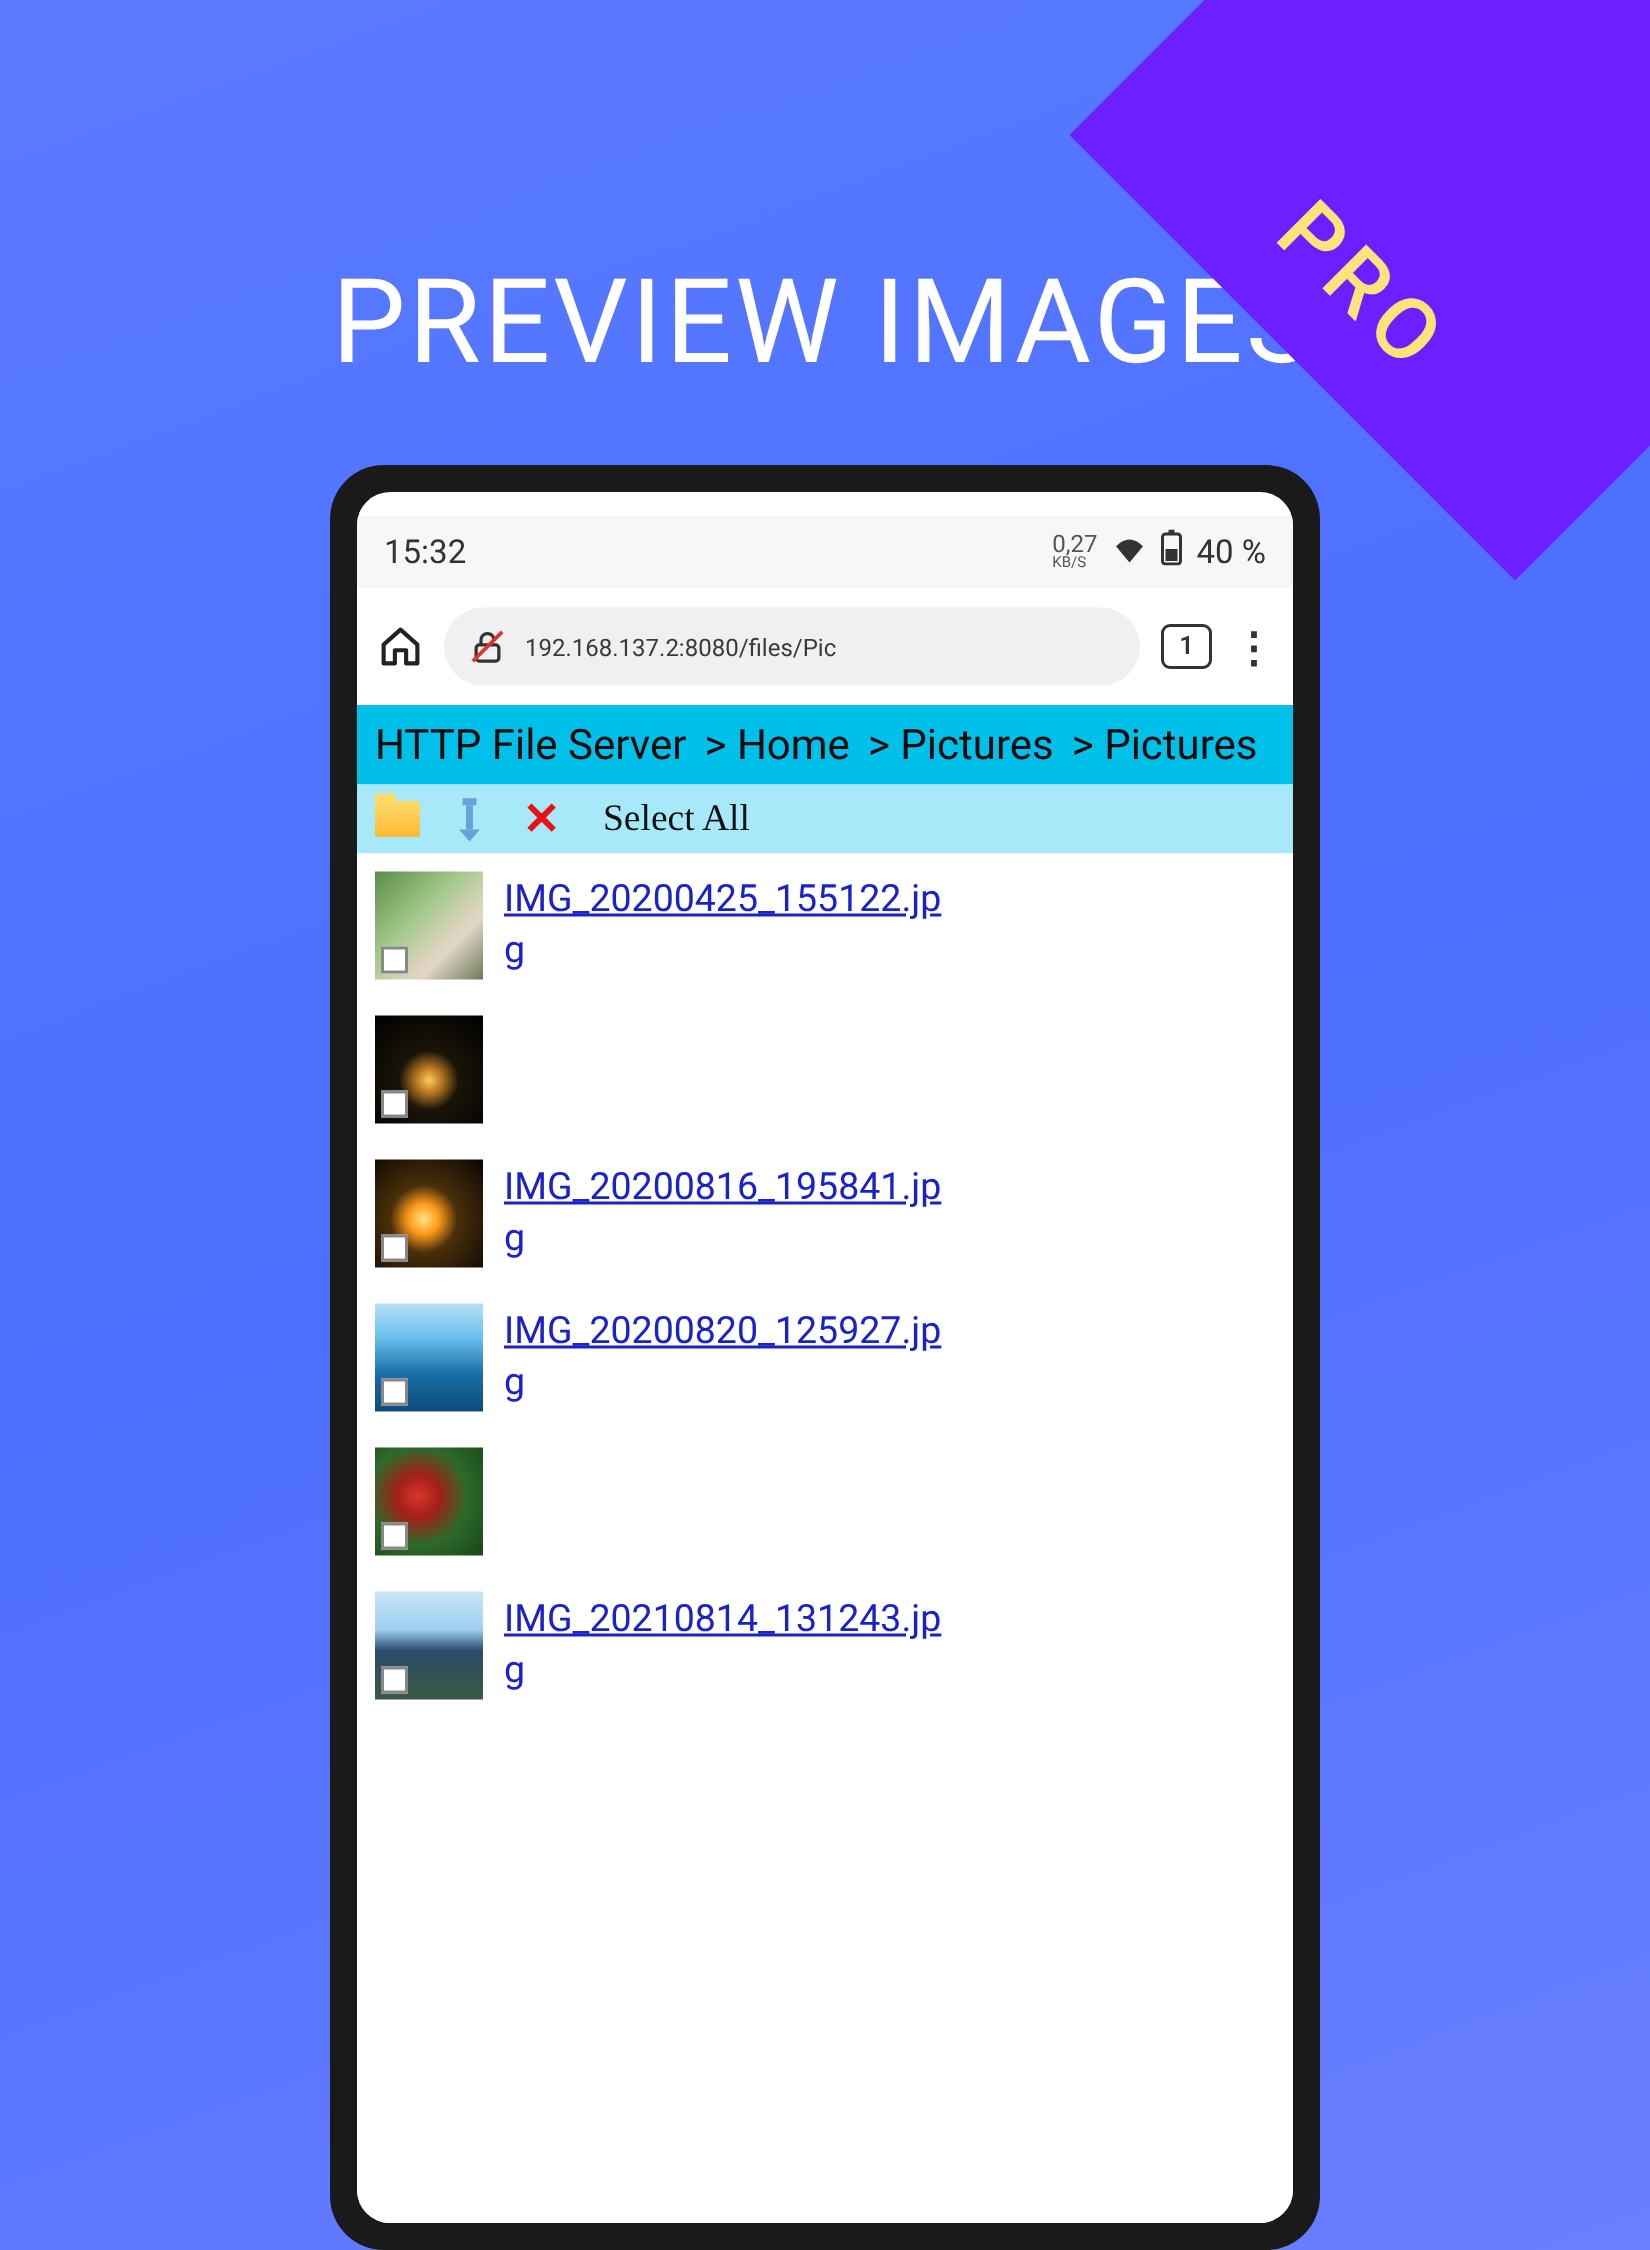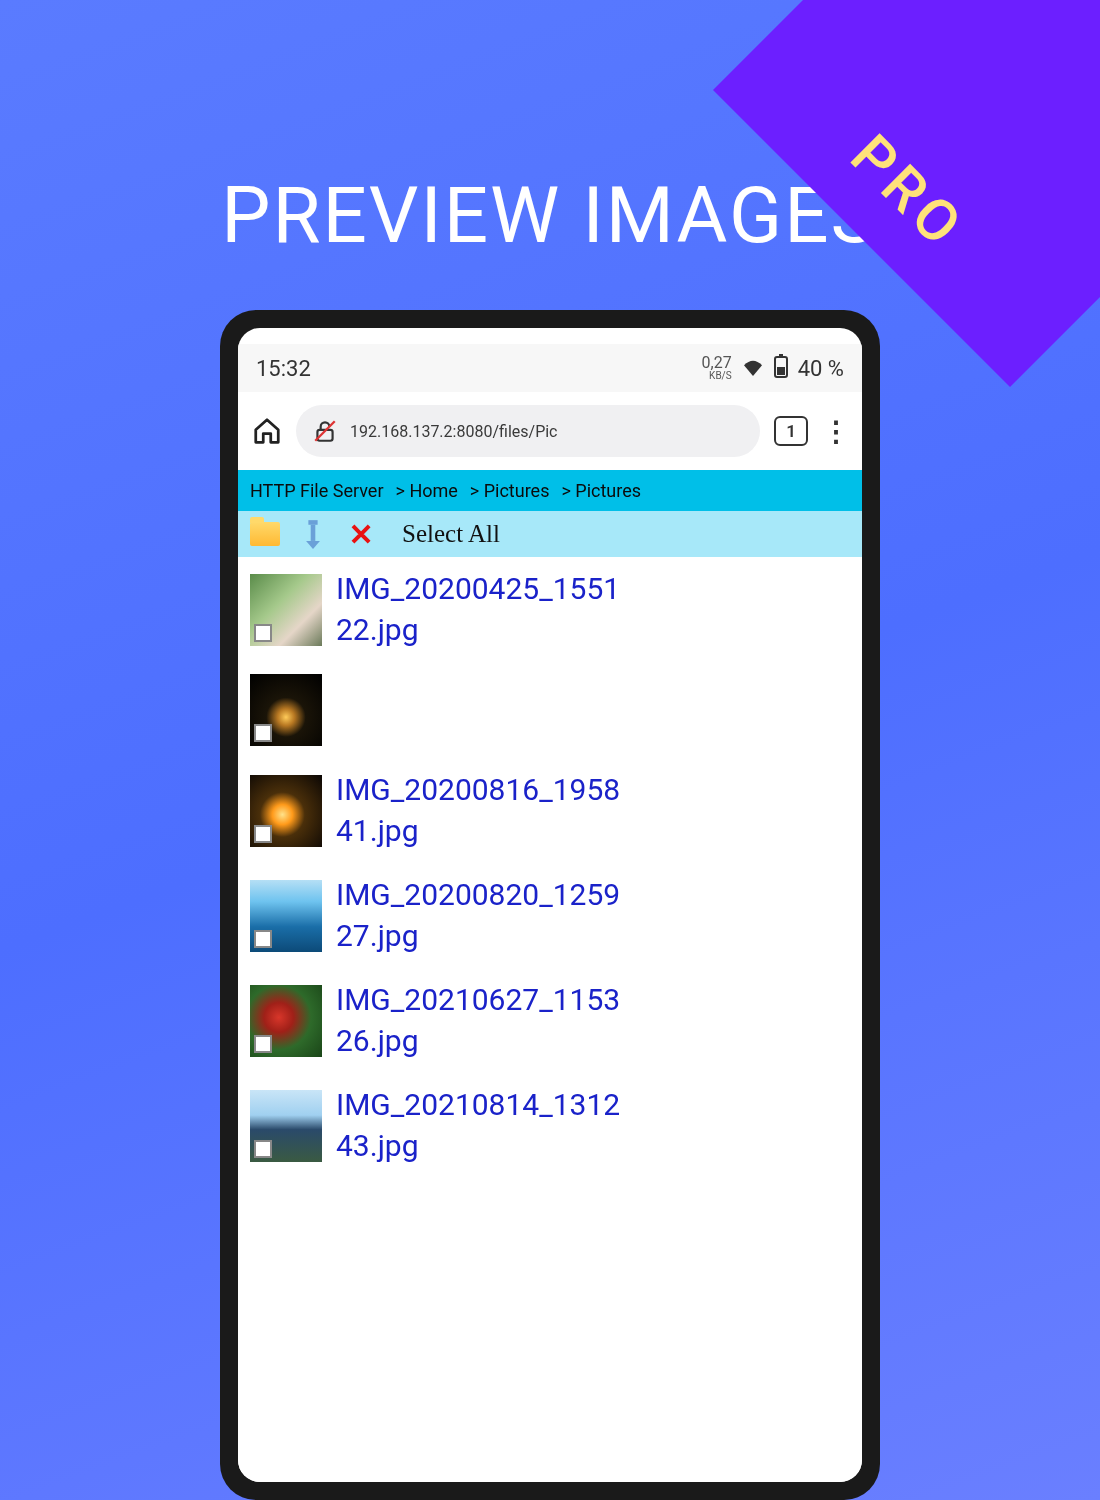--- a/index.html
+++ b/index.html
@@ -63,21 +63,21 @@
     background: #f7f7f7;
     display: flex;
     align-items: center;
     justify-content: space-between;
     padding: 0 18px;
     font-size: 22px;
     color: #333;
     margin-top: 16px;
   }
   .status-right { display: flex; align-items: center; gap: 10px; }
-  .kbs { font-size: 10px; line-height: 1; text-align: right; color: #555; }
+  .kbs { font-size: 10px; line-height: 1; text-align: left; color: #555; }
   .kbs-num { font-size: 16px; display: block; }
   .wifi-icon, .battery-icon { display: inline-block; }
   .browser-bar {
     height: 78px;
     background: #fff;
     display: flex;
     align-items: center;
     padding: 0 14px;
     gap: 14px;
   }
@@ -109,21 +109,21 @@
     align-items: center;
     justify-content: center;
     font-size: 17px;
     font-weight: 600;
     color: #333;
   }
   .menu-dots { font-size: 28px; font-weight: bold; color: #333; letter-spacing: -2px; }
   .breadcrumb-bar {
     background: #00bfe8;
     color: #0b0b0b;
-    font-size: 18px;
+    font-size: 28px;
     padding: 10px 12px;
     display: flex;
     gap: 12px;
     flex-wrap: wrap;
   }
   .toolbar {
     background: #a7e8f9;
     display: flex;
     align-items: center;
     padding: 8px 12px;
@@ -155,24 +155,25 @@
     position: absolute;
     bottom: 4px;
     left: 4px;
     width: 18px;
     height: 18px;
     background: #fff;
     border: 2px solid #888;
   }
   .file-name {
     color: #1a22c9;
-    font-size: 30px;
+    font-size: 25px;
     line-height: 1.35;
     word-break: break-all;
     max-width: 300px;
+    text-decoration: underline;
   }
   .thumb1 { background: linear-gradient(135deg,#5a8c4a 0%, #a5c98b 40%, #e5d6c8 70%, #6b7a5a 100%); }
   .thumb2 { background: radial-gradient(circle at 50% 60%, #ffcb5a 0%, #b87822 15%, #1a1408 35%, #000 100%); }
   .thumb3 { background: radial-gradient(circle at 45% 55%, #ffe28a 0%, #ff9a1a 18%, #4a2f0a 40%, #0a0604 100%); }
   .thumb4 { background: linear-gradient(180deg,#b5dff5 0%, #6ec3ef 30%, #1a6ea8 65%, #0c4a78 100%); }
   .thumb5 { background: radial-gradient(circle at 50% 55%, #4fae3b 0%, #2d7020 22%, #b59ad8 45%, #8a6ab8 100%); }
   .thumb6 { background: radial-gradient(circle at 40% 45%, #d8362a 0%, #a02018 25%, #2e6a2a 55%, #1a4518 100%); }
   .thumb7 { background: linear-gradient(180deg,#c9e5f7 0%, #a0d0f0 35%, #2a4a6a 55%, #3a5a42 100%); }
 </style>
 </head>
@@ -281,21 +282,20 @@
         <div class="file-row">
           <div class="thumb thumb4">
             <div class="chk"></div>
           </div>
           <div class="file-name">IMG_20200820_125927.jpg</div>
         </div>
         <div class="file-row">
           <div class="thumb thumb6">
             <div class="chk"></div>
           </div>
-          <div class="file-name">IMG_20210627_115326.jpg</div>
         </div>
         <div class="file-row">
           <div class="thumb thumb7">
             <div class="chk"></div>
           </div>
           <div class="file-name">IMG_20210814_131243.jpg</div>
         </div>
       </div>
 
   </div>

